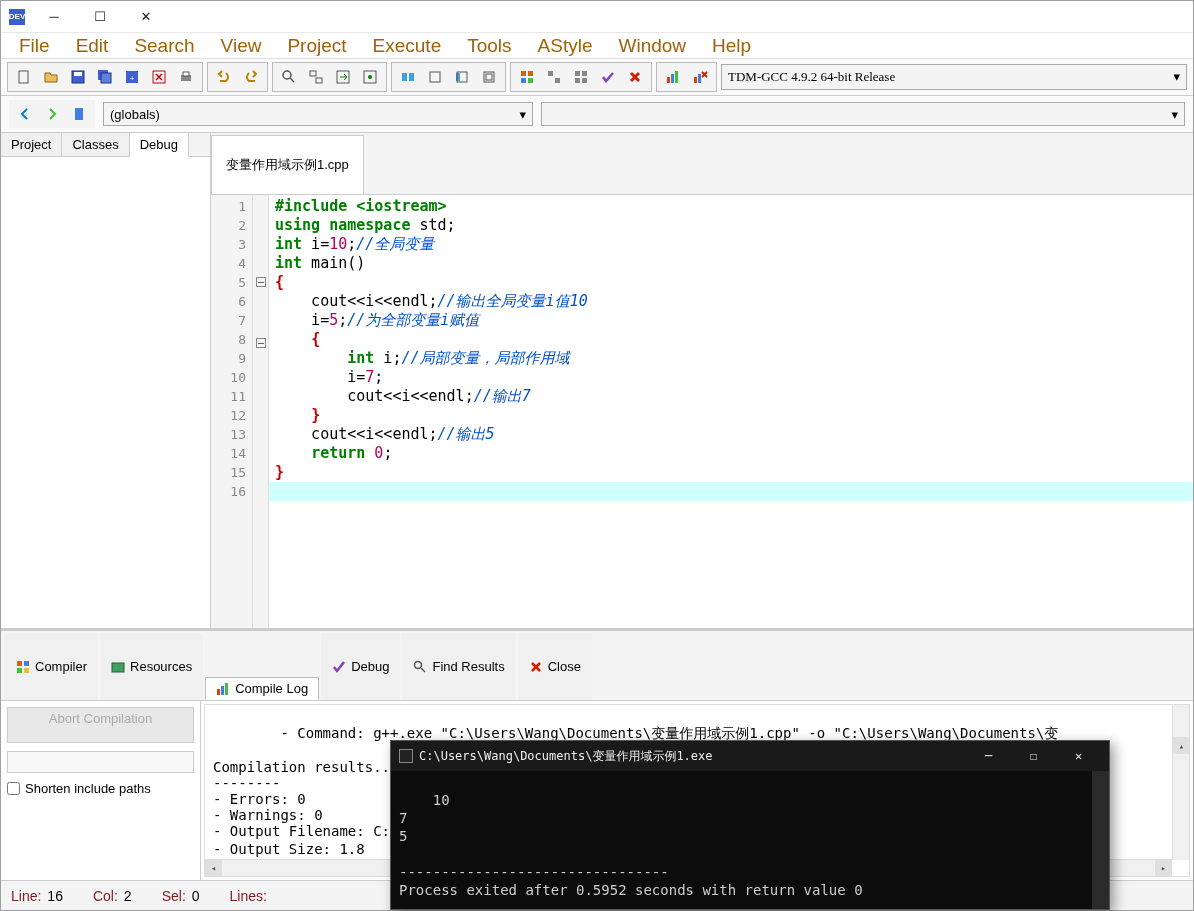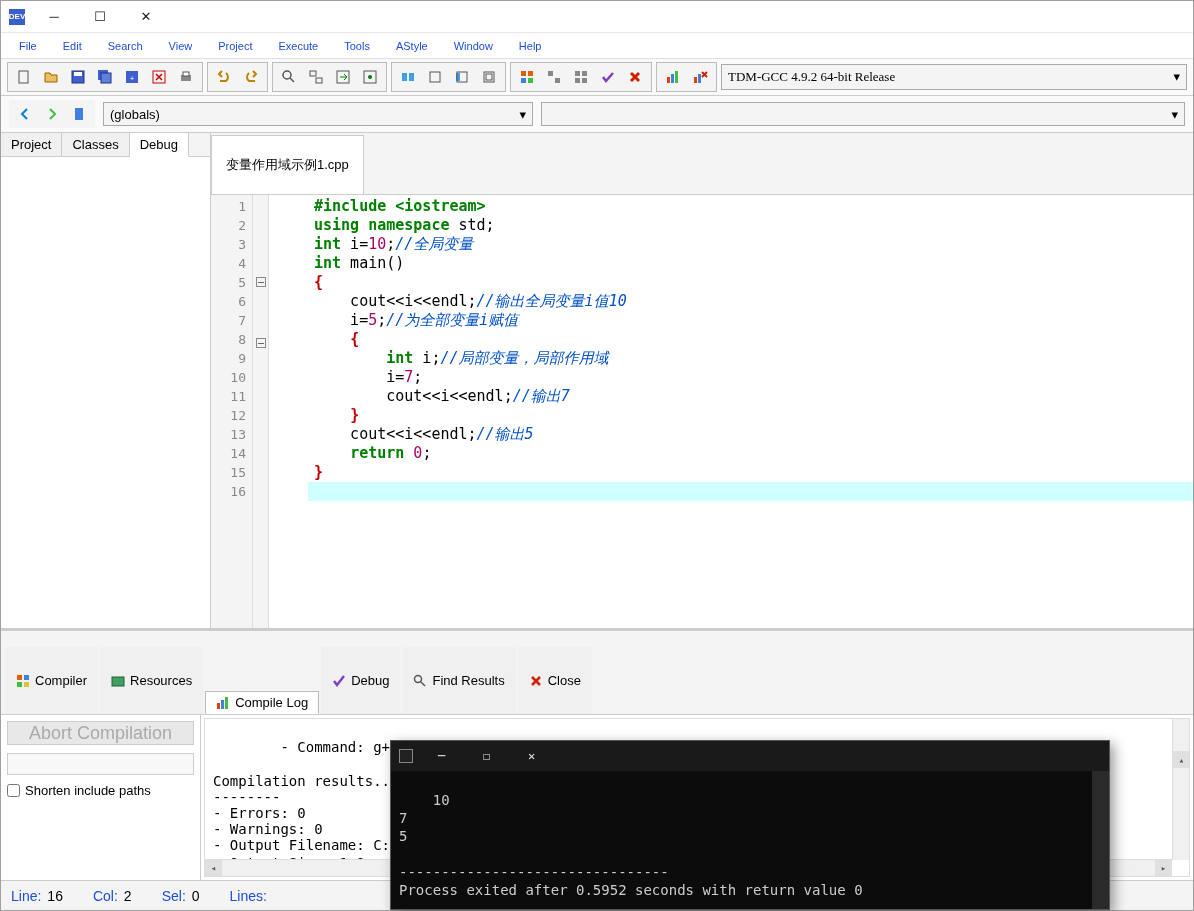--- a/index.html
+++ b/index.html
@@ -4,65 +4,65 @@
 <style>
 * { box-sizing: border-box; margin: 0; padding: 0; }
 body { font-family: "Segoe UI", Arial, sans-serif; font-size: 13px; background: #f0f0f0; overflow: hidden; width: 1194px; height: 911px; position: relative; }
 .window { width: 1194px; height: 911px; background: #fff; border: 1px solid #a0a0a0; display: flex; flex-direction: column; }
 .titlebar { height: 32px; background: #fff; display: flex; align-items: center; padding: 0 0 0 8px; font-size: 12px; color: #555; border-bottom: 1px solid #e8e8e8;}
 .titlebar-icon { width: 16px; height: 16px; background: #3a5fcd; color: #fff; font-size: 8px; display: flex; align-items: center; justify-content: center; margin-right: 6px; font-weight: bold; }
 .titlebar-text { flex: 1; }
 .win-controls { display: flex; height: 100%; }
 .win-btn { width: 46px; height: 100%; display: flex; align-items: center; justify-content: center; color: #222; font-size: 13px; cursor: default;}
 .menubar { height: 26px; display: flex; align-items: center; padding: 0 6px; gap: 2px; border-bottom: 1px solid #e0e0e0;}
-.menu-item { padding: 17px 12px; font-size: 11px; cursor: default; color: #1d4ed8;}
+.menu-item { padding: 17px 12px; font-size: 19px; cursor: default; color: #a16207;}
 .toolbar-row { display: flex; align-items: center; border-bottom: 1px solid #ccc; background: #fafafa; padding: 3px 6px; gap: 4px;}
 .tb-group { display: flex; gap: 3px; align-items: center; border: 1px solid #bbb; padding: 2px 4px; background: #f4f4f4;}
 .tb-btn { width: 24px; height: 24px; display: flex; align-items: center; justify-content: center; border: 1px solid transparent; cursor: default;}
 .tb-btn svg { width: 16px; height: 16px; }
 .compiler-select { flex: 1; height: 26px; border: 1px solid #aaa; background: #f4f4f4; font-family: Liberation Serif, serif; font-size: 13px; padding: 2px 6px; display: flex; align-items: center; justify-content: space-between;}
 .toolbar-row2 { display: flex; align-items: center; border-bottom: 1px solid #ccc; background: #fafafa; padding: 4px 8px; gap: 8px;}
 .scope-select { height: 24px; border: 1px solid #aaa; background: #f4f4f4; font-size: 13px; padding: 2px 6px; display: flex; align-items: center; justify-content: space-between; gap: 28px; }
 .main-area { flex: 1; display: flex; overflow: hidden; }
 .left-panel { width: 210px; border-right: 1px solid #ccc; background: #fff; display: flex; flex-direction: column; }
 .left-tabs { display: flex; border-bottom: 1px solid #ccc; background: #f4f4f4;}
 .left-tab { padding: 4px 10px; font-size: 13px; border-right: 1px solid #ccc; cursor: default; background: #f0f0f0;}
 .left-tab.active { background: #fff; font-weight: normal; border-bottom: 1px solid #fff; margin-bottom: -1px;}
 .editor-panel { flex: 1; display: flex; flex-direction: column; background: #fff; }
 .editor-tabs { display: flex; border-bottom: 1px solid #ccc; background: #f4f4f4;}
 .editor-tab { padding: 20px 14px; font-size: 13px; background: #fff; border: 1px solid #ccc; border-bottom: none; margin-top: 2px;}
 .code-area { flex: 1; display: flex; font-family: Consolas, monospace; font-size: 15px; line-height: 19px; overflow: hidden; position: relative;}
 .gutter { width: 42px; background: #f4f4f4; border-right: 1px solid #ddd; text-align: right; padding: 2px 6px 2px 2px; color: #888; font-size: 13px;}
 .fold-col { width: 16px; background: #f4f4f4; border-right: 1px solid #ddd; padding-top: 2px;}
 .fold-box { width: 10px; height: 10px; border: 1px solid #888; margin: 4px auto 5px; position: relative; cursor: default;}
 .fold-box::before { content: ""; position: absolute; top: 4px; left: 1px; right: 1px; height: 1px; background: #666;}
-.code { flex: 1; padding: 2px 6px; white-space: pre; background: #fff; position: relative; margin-left: 39px;}
+.code { flex: 1; padding: 2px 6px; white-space: pre; background: #fff; position: relative;}
 .hl-line { position: absolute; left: 0; right: 0; height: 19px; background: #cfffff; z-index: 0;}
 .code-content { position: relative; z-index: 1;}
 .kw { color: #008000; font-weight: bold;}
 .pp { color: #008000; font-weight: bold;}
 .num { color: #b00060;}
 .cmt { color: #0050c8; font-style: italic;}
 .brace { color: #c00000; font-weight: bold;}
 .bottom-panel { height: 252px; border-top: 3px solid #ccc; display: flex; flex-direction: column; background: #fff;}
-.bottom-tabs { display: flex; border-bottom: 1px solid #ccc; background: #f4f4f4; padding: 16px 4px 0; gap: 2px;}
+.bottom-tabs { display: flex; border-bottom: 1px solid #ccc; background: #f4f4f4; padding: 2px 4px 0; gap: 2px;}
 .bottom-tab { padding: 3px 10px; font-size: 13px; display: flex; align-items: center; gap: 5px; border: 1px solid transparent; cursor: default; background: #f0f0f0;}
 .bottom-tab.active { background: #fff; border: 1px solid #bbb; border-bottom-color: #fff; margin-top: 44px;}
 .tab-ico { width: 14px; height: 14px; display: inline-flex; align-items: center; justify-content: center;}
 .bottom-content { flex: 1; display: flex; overflow: hidden;}
 .bottom-left { width: 200px; padding: 6px; border-right: 1px solid #ccc; display: flex; flex-direction: column; gap: 8px;}
-.abort-btn { height: 24px; background: #e8e8e8; border: 1px solid #ccc; color: #aaa; font-size: 18px; text-align: center; line-height: 22px;}
+.abort-btn { height: 36px; background: #e8e8e8; border: 1px solid #ccc; color: #aaa; font-size: 13px; text-align: center; line-height: 22px;}
 .progress { height: 22px; border: 1px solid #ccc; background: #f8f8f8;}
 .chk { display: flex; align-items: center; gap: 5px; font-size: 13px;}
 .log-area { flex: 1; font-family: Consolas, monospace; font-size: 14px; padding: 4px 8px; white-space: pre; overflow: hidden; position: relative; border: 1px solid #ddd; margin: 3px;}
 .scrollbar-v { position: absolute; right: 0; top: 0; bottom: 16px; width: 17px; background: #f0f0f0; border-left: 1px solid #ddd;}
 .scrollbar-h { position: absolute; left: 0; right: 17px; bottom: 0; height: 17px; background: #f0f0f0; border-top: 1px solid #ddd; display: flex; align-items: center;}
 .sb-arrow { width: 17px; height: 17px; display: flex; align-items: center; justify-content: center; background: #e0e0e0; font-size: 9px; color: #555;}
 .statusbar { height: 30px; border-top: 1px solid #ccc; background: #f4f4f4; display: flex; align-items: center; font-size: 14px; padding: 0 10px; gap: 30px;}
-.statusbar span.label { color: #1d4ed8; margin-right: 6px;}
+.statusbar span.label { color: #7f1d1d; margin-right: 6px;}
 .console { position: absolute; left: 390px; top: 740px; width: 720px; height: 170px; background: #0c0c0c; color: #ccc; font-family: Consolas, monospace; font-size: 14px; border: 1px solid #555; z-index: 100; box-shadow: 4px 4px 12px rgba(0,0,0,0.4);}
 .console-titlebar { height: 30px; background: #1a1a1a; display: flex; align-items: center; padding: 0 8px; color: #eee; font-size: 12px;}
 .console-ico { width: 14px; height: 14px; background: #222; border: 1px solid #888; margin-right: 6px; display: inline-block;}
 .console-title { flex: 1; }
 .con-controls { display: flex; gap: 0;}
 .con-btn { width: 45px; height: 28px; display: flex; align-items: center; justify-content: center; color: #eee; }
 .console-body { padding: 2px 8px; white-space: pre; line-height: 18px; height: calc(100% - 30px); overflow: hidden; position: relative;}
 .console-body .sbv { position: absolute; right: 0; top: 0; bottom: 0; width: 17px; background: #2a2a2a;}
 </style>
 </head>
@@ -436,20 +436,21 @@
     <div><span class="label">Col:</span><span>2</span></div>
     <div><span class="label">Sel:</span><span>0</span></div>
     <div><span class="label">Lines:</span><span></span></div>
   </div>
 
 </div>
 
 <div class="console">
   <div class="console-titlebar">
     <span class="console-ico"></span>
+    <span class="console-title">C:\Users\Wang\Documents\变量作用域示例1.exe</span>
     <div class="con-controls">
       <div class="con-btn">─</div>
       <div class="con-btn">☐</div>
       <div class="con-btn">✕</div>
     </div>
   </div>
   <div class="console-body">
     <span id="conout">10
 7
 5

